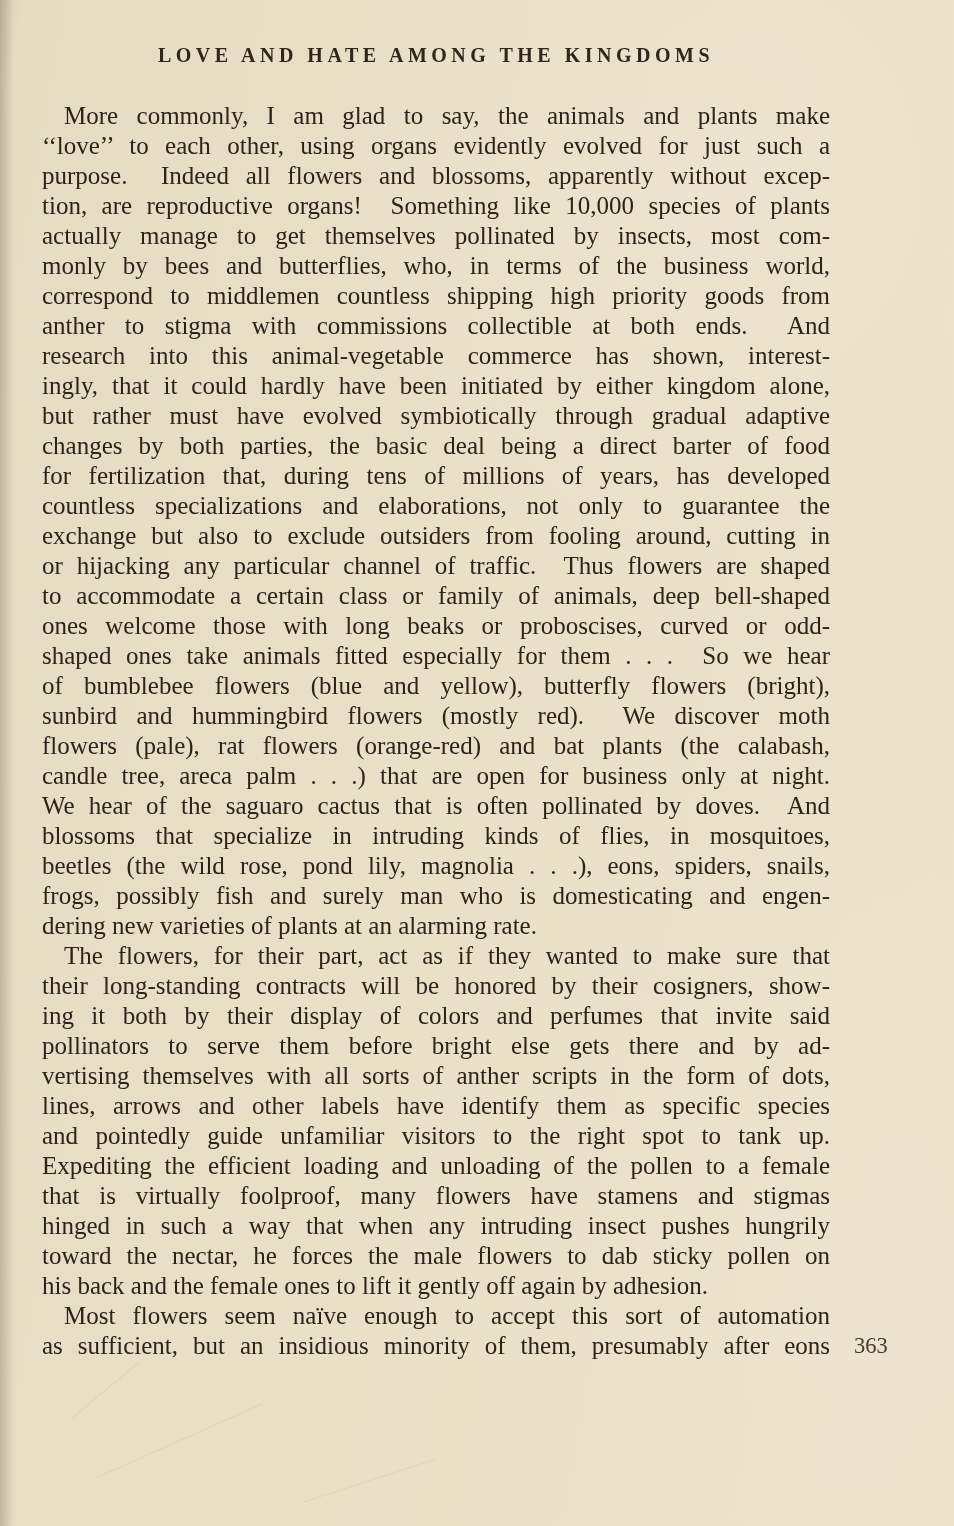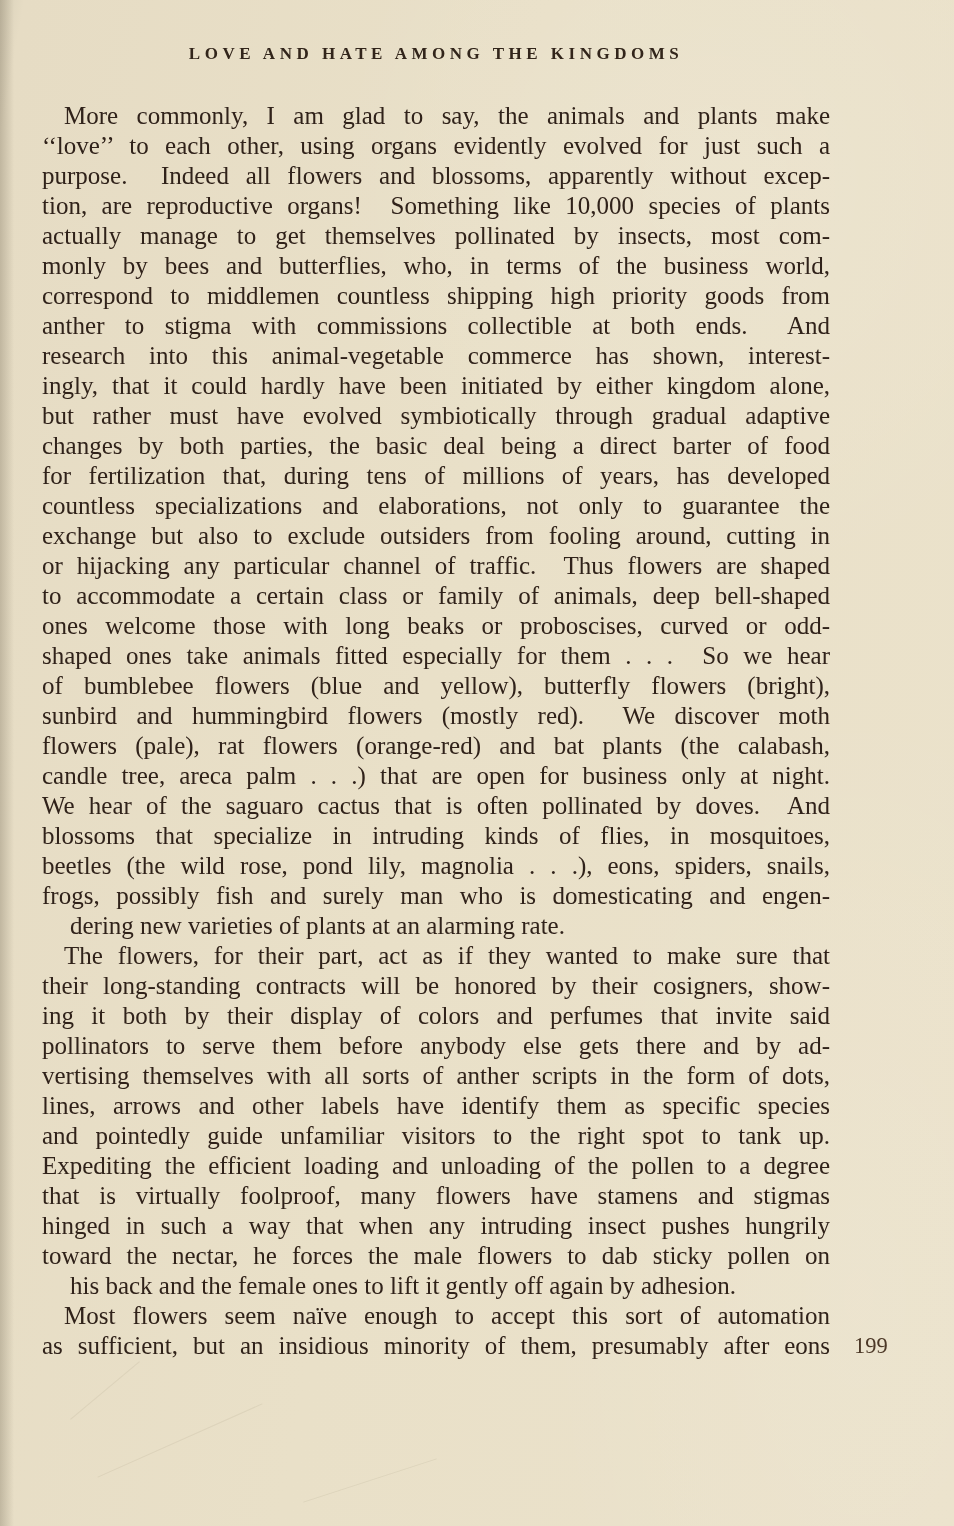--- a/index.html
+++ b/index.html
@@ -31,40 +31,40 @@
   
   .scuff { position: absolute; background: rgba(120,105,80,0.10); pointer-events: none; }
   .scuff.s1 { left: 90px;  top: 1440px; width: 180px; height: 1px; transform: rotate(-24deg); }
   .scuff.s2 { left: 300px; top: 1480px; width: 140px; height: 1px; transform: rotate(-18deg); }
   .scuff.s3 { left: 60px;  top: 1390px; width: 90px;  height: 1px; transform: rotate(-40deg); }
 
   .running-head {
     position: absolute;
     left: 42px; top: 44px; width: 788px;
     text-align: center;
-    font-size: 17px;
+    font-size: 20px;
     font-weight: bold;
     letter-spacing: 4.5px;
     color: #32251b;
     white-space: nowrap;
   }
   .text-block {
     position: absolute;
     left: 42px; top: 101px; width: 788px;
   }
   .line {
     font-size: 25px;
     line-height: 30px;
     height: 30px;
     text-align: justify;
     text-align-last: justify;
     white-space: nowrap;
     color: var(--ink);
   }
-  .line.nj { text-align-last: left; margin-left: 28px; }
+  .line.nj { text-align-last: left; }
   .line.indent { padding-left: 22px; }
   .page-number {
     position: absolute;
     left: 854px; top: 1331px;
     font-size: 22.5px;
     line-height: 30px;
     color: #4c3827;
   }
 </style>
 </head>
@@ -103,27 +103,27 @@
       <div class="line">flowers (pale), rat flowers (orange-red) and bat plants (the calabash,</div>
       <div class="line">candle tree, areca palm . . .) that are open for business only at night.</div>
       <div class="line">We hear of the saguaro cactus that is often pollinated by doves.&nbsp; And</div>
       <div class="line">blossoms that specialize in intruding kinds of flies, in mosquitoes,</div>
       <div class="line">beetles (the wild rose, pond lily, magnolia . . .), eons, spiders, snails,</div>
       <div class="line">frogs, possibly fish and surely man who is domesticating and engen-</div>
       <div class="line nj">dering new varieties of plants at an alarming rate.</div>
       <div class="line indent">The flowers, for their part, act as if they wanted to make sure that</div>
       <div class="line">their long-standing contracts will be honored by their cosigners, show-</div>
       <div class="line">ing it both by their display of colors and perfumes that invite said</div>
-      <div class="line">pollinators to serve them before anybody else gets there and by ad-</div>
+      <div class="line">pollinators to serve them before bright else gets there and by ad-</div>
       <div class="line">vertising themselves with all sorts of anther scripts in the form of dots,</div>
       <div class="line">lines, arrows and other labels have identify them as specific species</div>
       <div class="line">and pointedly guide unfamiliar visitors to the right spot to tank up.</div>
-      <div class="line">Expediting the efficient loading and unloading of the pollen to a degree</div>
+      <div class="line">Expediting the efficient loading and unloading of the pollen to a female</div>
       <div class="line">that is virtually foolproof, many flowers have stamens and stigmas</div>
       <div class="line">hinged in such a way that when any intruding insect pushes hungrily</div>
       <div class="line">toward the nectar, he forces the male flowers to dab sticky pollen on</div>
       <div class="line nj">his back and the female ones to lift it gently off again by adhesion.</div>
       <div class="line indent">Most flowers seem naïve enough to accept this sort of automation</div>
       <div class="line">as sufficient, but an insidious minority of them, presumably after eons</div>
     </div>
 
-  <div class="page-number">199</div>
+  <div class="page-number">363</div>
 </div>
 
 </body></html>

